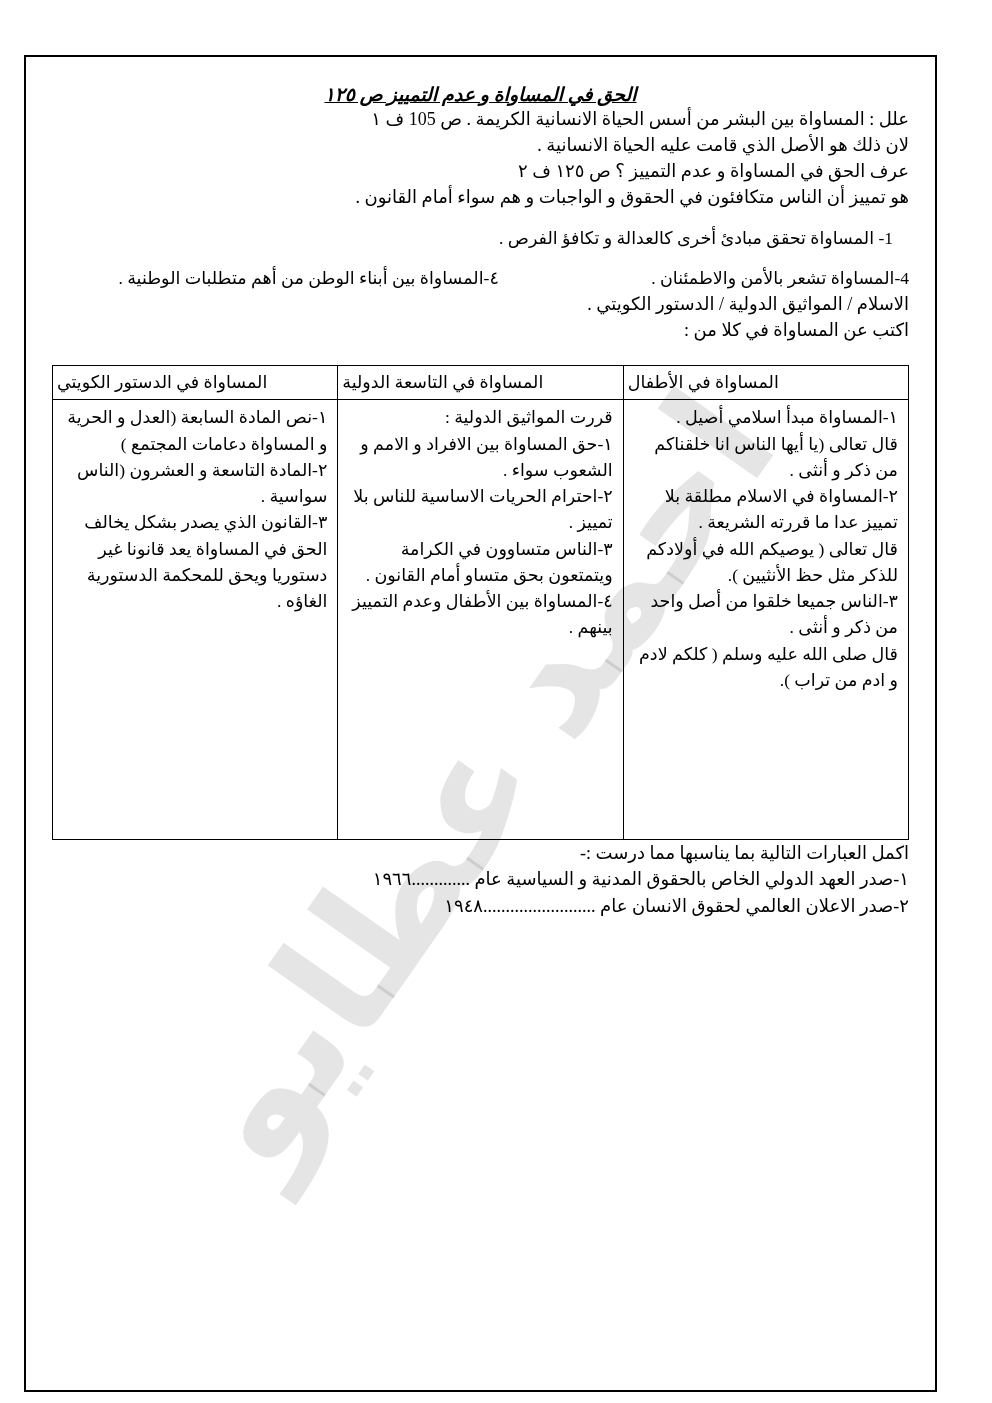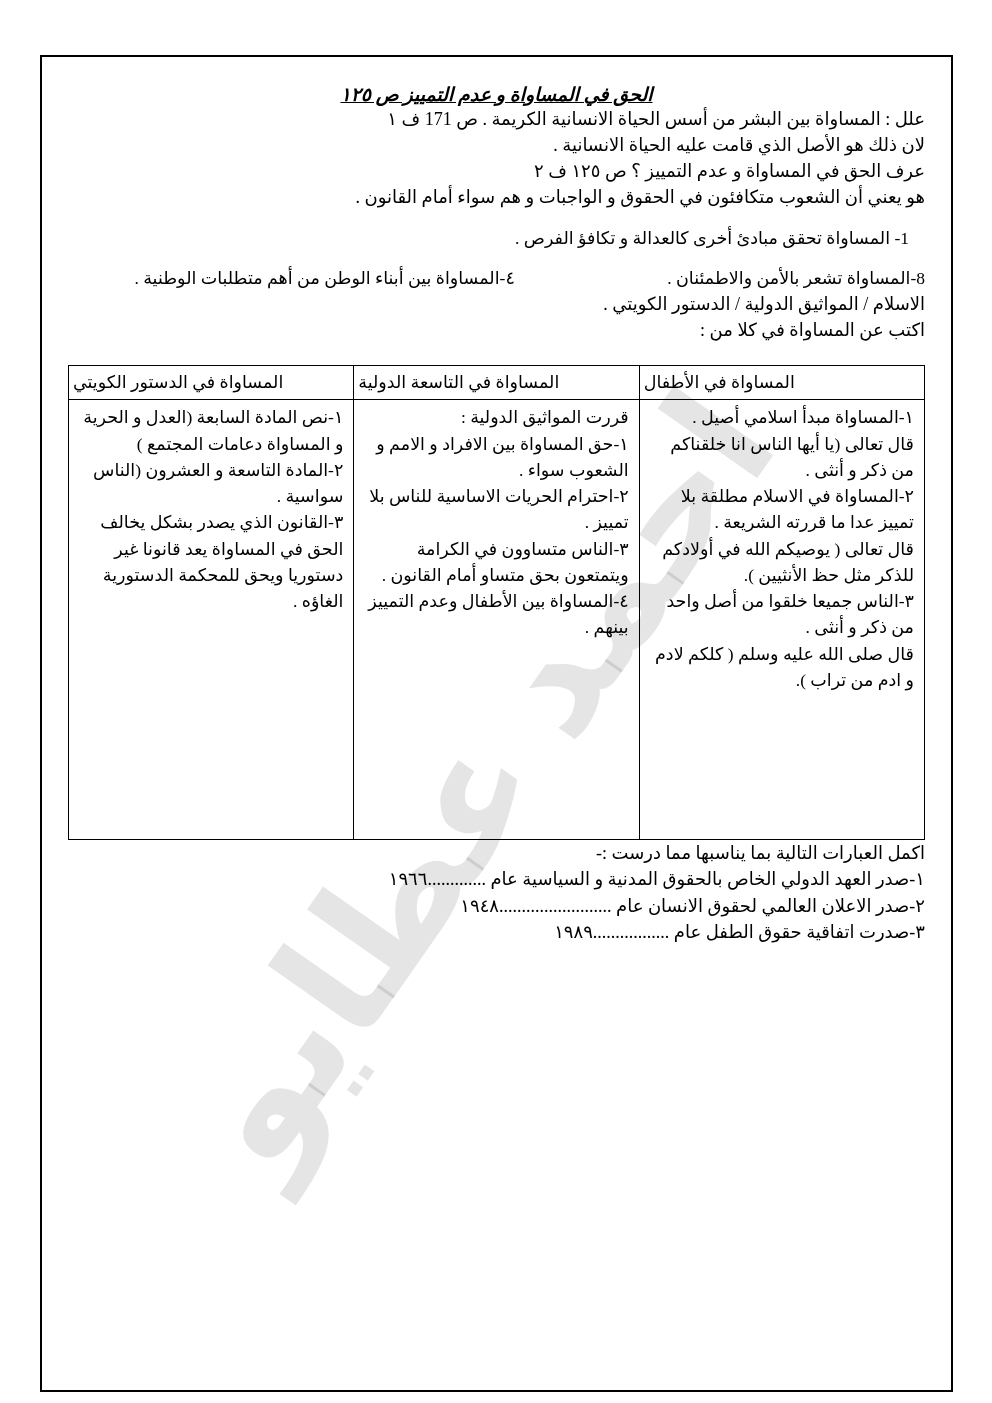--- a/index.html
+++ b/index.html
@@ -29,21 +29,21 @@
     transform: rotate(-55deg);
     transform-origin: center center;
     white-space: nowrap;
     letter-spacing: 6px;
     z-index: 0;
     direction: rtl;
     pointer-events: none;
   }
   .page {
     position: absolute;
-    left: 40px;
+    left: 24px;
     top: 55px;
     width: 913px;
     height: 1337px;
     border: 2px solid #000;
     box-sizing: border-box;
     padding: 18px 26px;
     direction: rtl;
     text-align: right;
     z-index: 1;
     background: transparent;
@@ -112,32 +112,32 @@
 </style>
 </head>
 <body>
 
 <div class="watermark">احمد عطايو</div>
 
 <div class="page">
 
   <div class="title">الحق في المساواة و عدم التمييز  ص ١٢٥</div>
 
-  <p class="para q1">علل : المساواة بين البشر من أسس الحياة الانسانية الكريمة .   ص 171 ف ١</p>
+  <p class="para q1">علل : المساواة بين البشر من أسس الحياة الانسانية الكريمة .   ص 105 ف ١</p>
   <p class="para a1">لان ذلك هو الأصل الذي قامت عليه الحياة الانسانية .</p>
 
   <p class="para q2">عرف الحق في المساواة و عدم التمييز ؟   ص ١٢٥ ف ٢</p>
-  <p class="para a2">هو يعني أن الشعوب متكافئون في الحقوق و الواجبات و هم سواء أمام القانون .</p>
+  <p class="para a2">هو تمييز أن الناس متكافئون في الحقوق و الواجبات و هم سواء أمام القانون .</p>
 
 
   <div class="points-row">
     <p class="point left">1- المساواة تحقق مبادئ أخرى كالعدالة و تكافؤ الفرص .</p>
   </div>
   <div class="points-row second">
-    <p class="point right">8-المساواة تشعر بالأمن والاطمئنان .</p>
+    <p class="point right">4-المساواة تشعر بالأمن والاطمئنان .</p>
     <p class="point left">٤-المساواة بين أبناء الوطن من أهم متطلبات الوطنية .</p>
   </div>
 
   <p class="para q4sub">الاسلام  / المواثيق الدولية / الدستور الكويتي .</p>
   <p class="para q4">اكتب عن المساواة في كلا من :</p>
 
   <table class="eq-table">
     <thead>
       <tr>
         <th>المساواة في الأطفال</th>
@@ -161,15 +161,14 @@
         <td>١-نص المادة السابعة (العدل و الحرية و المساواة دعامات المجتمع )
 ٢-المادة التاسعة و العشرون (الناس سواسية .
 ٣-القانون الذي يصدر بشكل يخالف الحق في المساواة يعد قانونا غير دستوريا ويحق للمحكمة الدستورية الغاؤه .</td>
       </tr>
     </tbody>
   </table>
 
   <p class="para fill-intro">اكمل العبارات التالية بما يناسبها مما درست :-</p>
   <p class="para fill-item">١-صدر العهد الدولي الخاص بالحقوق المدنية و السياسية عام .............١٩٦٦</p>
   <p class="para fill-item">٢-صدر الاعلان العالمي لحقوق الانسان عام .........................١٩٤٨</p>
-  <p class="para fill-item">٣-صدرت اتفاقية حقوق الطفل عام .................١٩٨٩</p>
 
 </div>
 
 </body></html>

